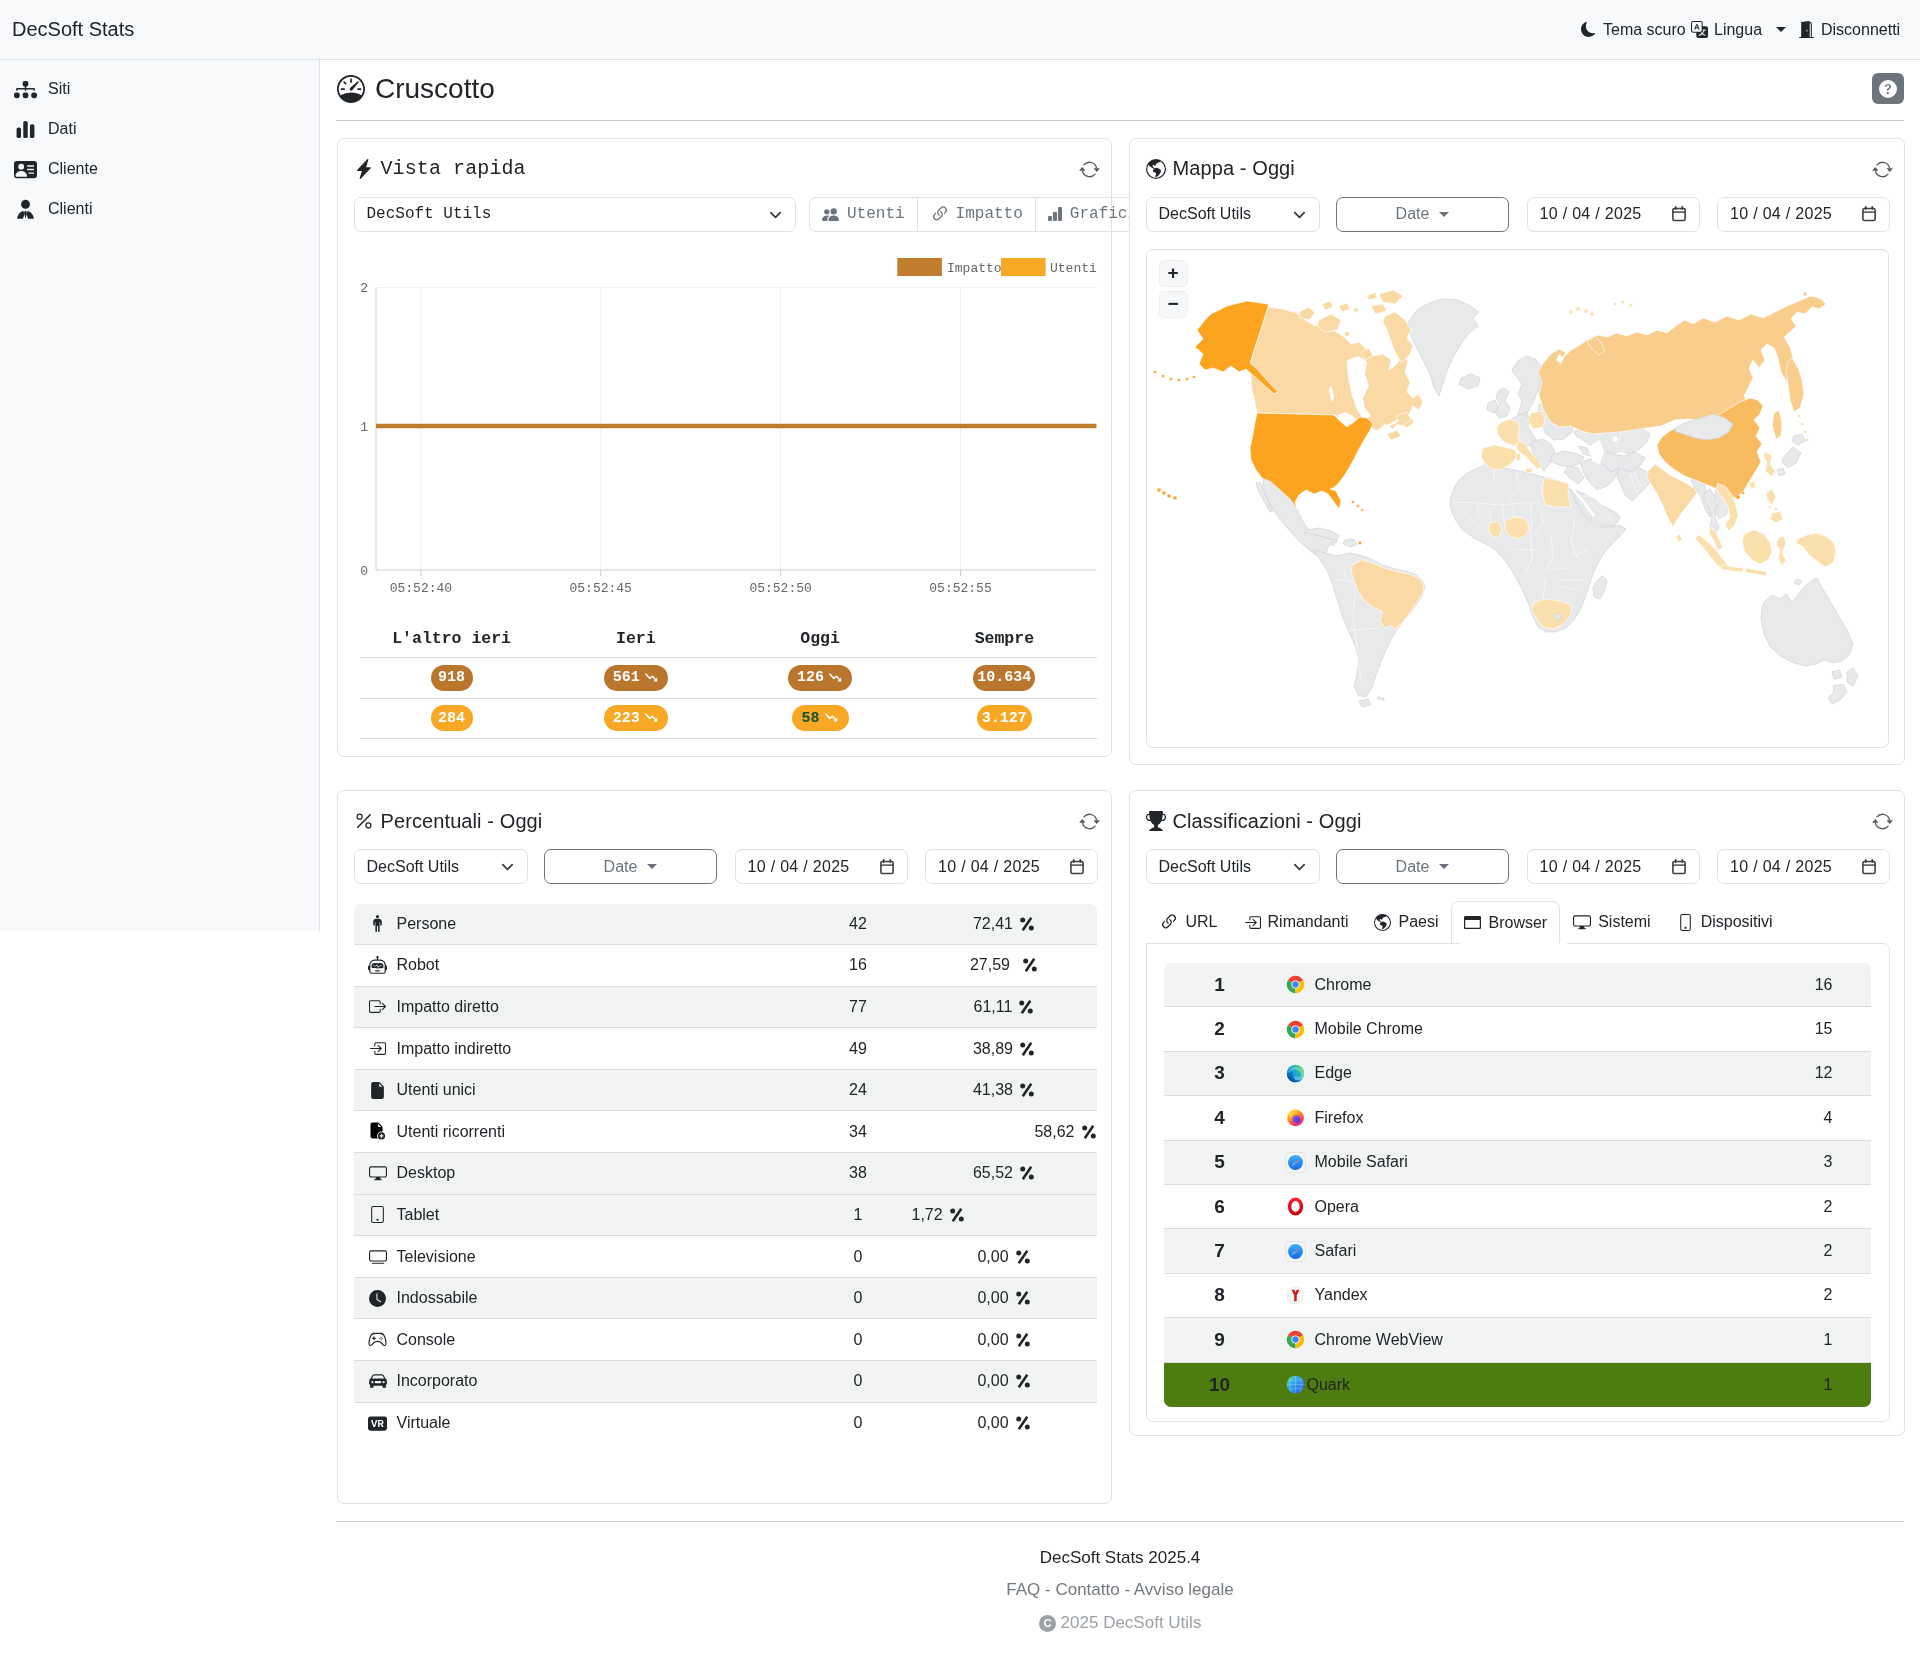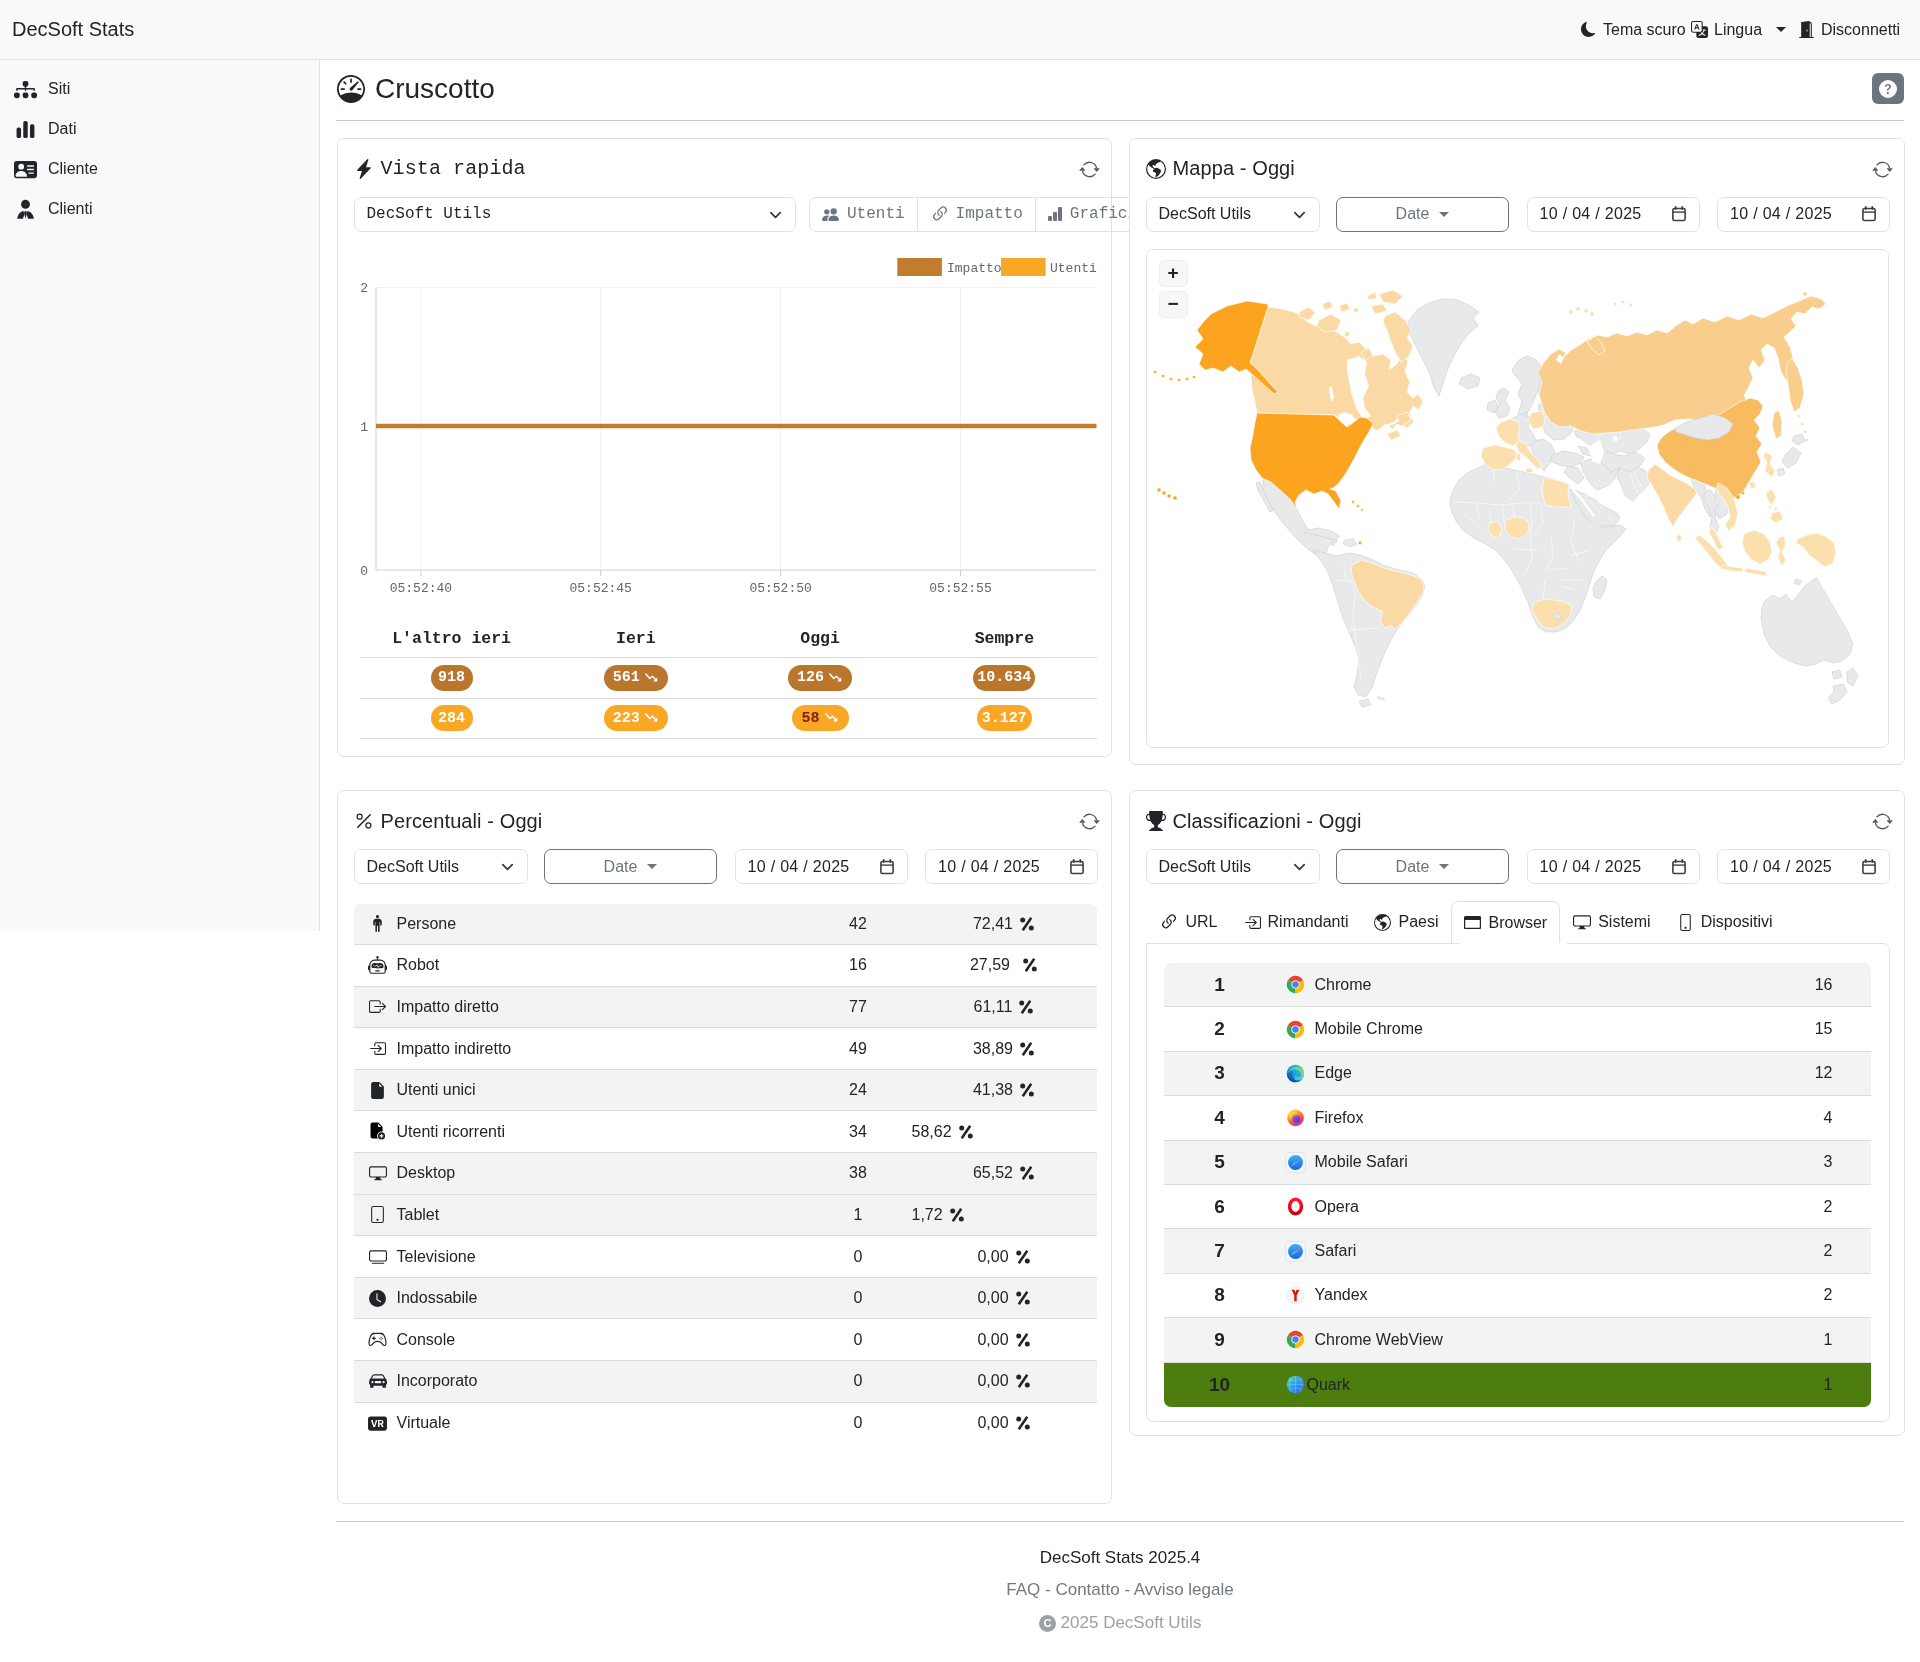--- a/index.html
+++ b/index.html
@@ -180,21 +180,21 @@
         <div style="flex:1;display:flex;justify-content:center;">
           <div class="flex" style="justify-content:center;background:#F9A825;color:#fff;height:26px;width:42px;border-radius:13px;font-size:15px;font-weight:bold;">284</div>
         </div>
         <div style="flex:1;display:flex;justify-content:center;">
           <div class="flex" style="justify-content:center;gap:5px;background:#F9A825;color:#fff;height:26px;width:64px;border-radius:13px;font-size:15px;font-weight:bold;">223<svg width="14" height="14" viewBox="0 0 16 16" style="flex:none;">
               <path d="M1,3.5 L5.5,8.5 L8.5,6 L12,9.8" stroke="#ffffff" stroke-width="1.7" fill="none" stroke-linecap="round" stroke-linejoin="round"></path>
               <path d="M14,12 L9.4,12 L14,7.4 Z" fill="#ffffff"></path>
             </svg></div>
         </div>
         <div style="flex:1;display:flex;justify-content:center;">
-          <div class="flex" style="justify-content:center;gap:5px;background:#F9A825;color:#7f1d1d;height:26px;width:57px;border-radius:13px;font-size:15px;font-weight:bold;">58<svg width="14" height="14" viewBox="0 0 16 16" style="flex:none;">
+          <div class="flex" style="justify-content:center;gap:5px;background:#F9A825;color:#14532d;height:26px;width:57px;border-radius:13px;font-size:15px;font-weight:bold;">58<svg width="14" height="14" viewBox="0 0 16 16" style="flex:none;">
               <path d="M1,3.5 L5.5,8.5 L8.5,6 L12,9.8" stroke="#ffffff" stroke-width="1.7" fill="none" stroke-linecap="round" stroke-linejoin="round"></path>
               <path d="M14,12 L9.4,12 L14,7.4 Z" fill="#ffffff"></path>
             </svg></div>
         </div>
         <div style="flex:1;display:flex;justify-content:center;">
           <div class="flex" style="justify-content:center;background:#F9A825;color:#fff;height:26px;width:55px;border-radius:13px;font-size:15px;font-weight:bold;">3.127</div>
         </div>
       </div>
     </div>
 </div>
@@ -549,21 +549,21 @@
             <g transform="translate(0.5,0.5)">
               <path transform="scale(0.95)" d="M4 0h5.293A1 1 0 0 1 10 .293L13.707 4a1 1 0 0 1 .293.707V14a2 2 0 0 1-2 2H4a2 2 0 0 1-2-2V2a2 2 0 0 1 2-2m5.5 1.5v2a1 1 0 0 0 1 1h2z"></path>
             </g>
             <circle cx="12.8" cy="13.2" r="4.2" fill="#fff"></circle>
             <circle cx="12.8" cy="13.2" r="3.4" fill="#212529"></circle>
             <path d="M12.8,11.5 v3.4 M11.1,13.2 h3.4" stroke="#ffffff" stroke-width="1.2"></path>
           </svg>
         </div>
         <div style="margin-left:9px;width:420px;">Utenti ricorrenti</div>
         <div style="width:83px;text-align:center;">34</div>
-        <div style="flex:1;display:flex;justify-content:flex-start;align-items:center;gap:6px;padding-left:12px;">
+        <div style="flex:1;display:flex;justify-content:flex-end;align-items:center;gap:6px;padding-left:12px;">
           <span>58,62</span>
           <svg width="16" height="16" viewBox="0 0 16 16">
             <circle cx="3.7" cy="4.1" r="2.5" fill="#212529"></circle>
             <circle cx="12.3" cy="11.9" r="2.5" fill="#212529"></circle>
             <path d="M11.2,0.9 L13.3,2.4 L4.8,15.1 L2.7,13.6 Z" fill="#212529"></path>
           </svg>
         </div>
       </div>
       <div style="display:flex;align-items:center;height:41.6px;background:#f2f3f3;border-bottom:1px solid #dadcdd;">
         <div style="width:14px;"></div>

